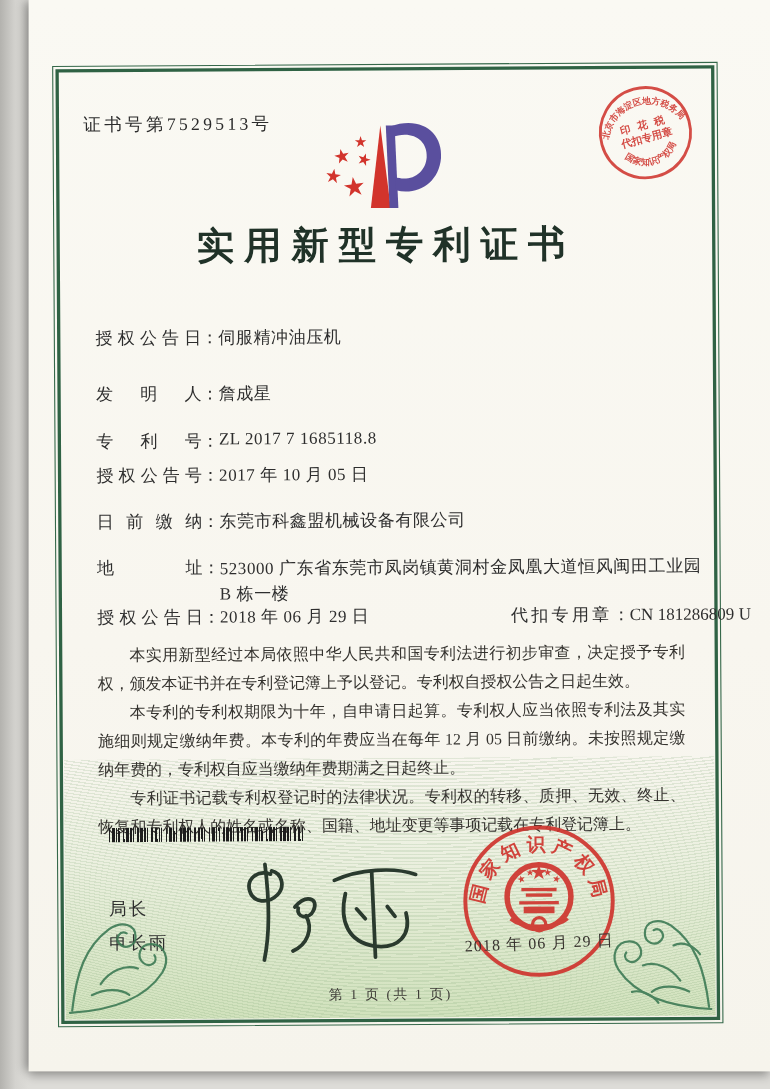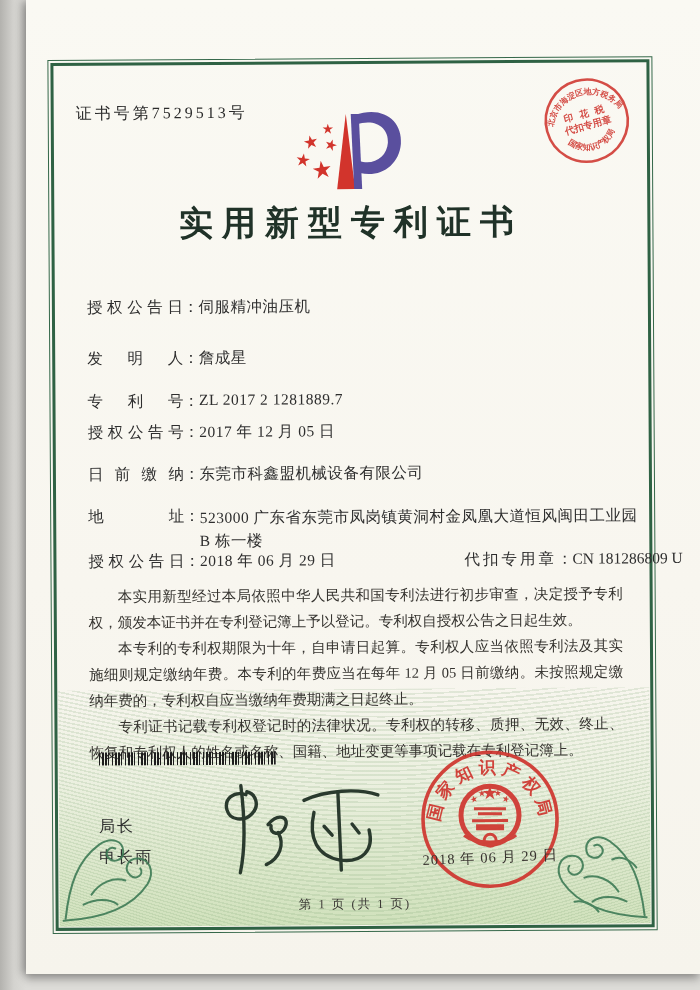--- a/index.html
+++ b/index.html
@@ -126,22 +126,22 @@
         <textPath href="#tsBot" startOffset="50%" text-anchor="middle">国家知识产权局</textPath>
       </text>
     </g>
   </svg>
 
   <div class="title">实用新型专利证书</div>
 
   <div class="fields">
     <div class="frow" style="top:2px"><span class="flabel">授权公告日</span><span class="fcolon">：</span><span class="fvalue">伺服精冲油压机</span></div>
     <div class="frow" style="top:53px"><span class="flabel">发明人</span><span class="fcolon">：</span><span class="fvalue">詹成星</span></div>
-    <div class="frow" style="top:96px"><span class="flabel">专利号</span><span class="fcolon">：</span><span class="fvalue">ZL 2017 2 1281889.7</span></div>
-    <div class="frow" style="top:127px"><span class="flabel">授权公告号</span><span class="fcolon">：</span><span class="fvalue">2017 年 12 月 05 日</span></div>
+    <div class="frow" style="top:96px"><span class="flabel">专利号</span><span class="fcolon">：</span><span class="fvalue">ZL 2017 7 1685118.8</span></div>
+    <div class="frow" style="top:127px"><span class="flabel">授权公告号</span><span class="fcolon">：</span><span class="fvalue">2017 年 10 月 05 日</span></div>
     <div class="frow" style="top:169px"><span class="flabel">日前缴纳</span><span class="fcolon">：</span><span class="fvalue">东莞市科鑫盟机械设备有限公司</span></div>
     <div class="frow" style="top:211px"><span class="flabel">地址</span><span class="fcolon">：</span><span class="fvalue wrap">523000 广东省东莞市凤岗镇黄洞村金凤凰大道恒风闽田工业园 B 栋一楼</span></div>
     <div class="frow" style="top:256px">
       <span class="flabel">授权公告日</span><span class="fcolon">：</span><span class="fvalue">2018 年 06 月 29 日</span>
       <span class="grant-right"><span class="flabel2">代扣专用章</span><span>：</span><span>CN 181286809 U</span></span>
     </div>
   </div>
 
   <div class="paras">
     <p>本实用新型经过本局依照中华人民共和国专利法进行初步审查，决定授予专利权，颁发本证书并在专利登记簿上予以登记。专利权自授权公告之日起生效。</p>

